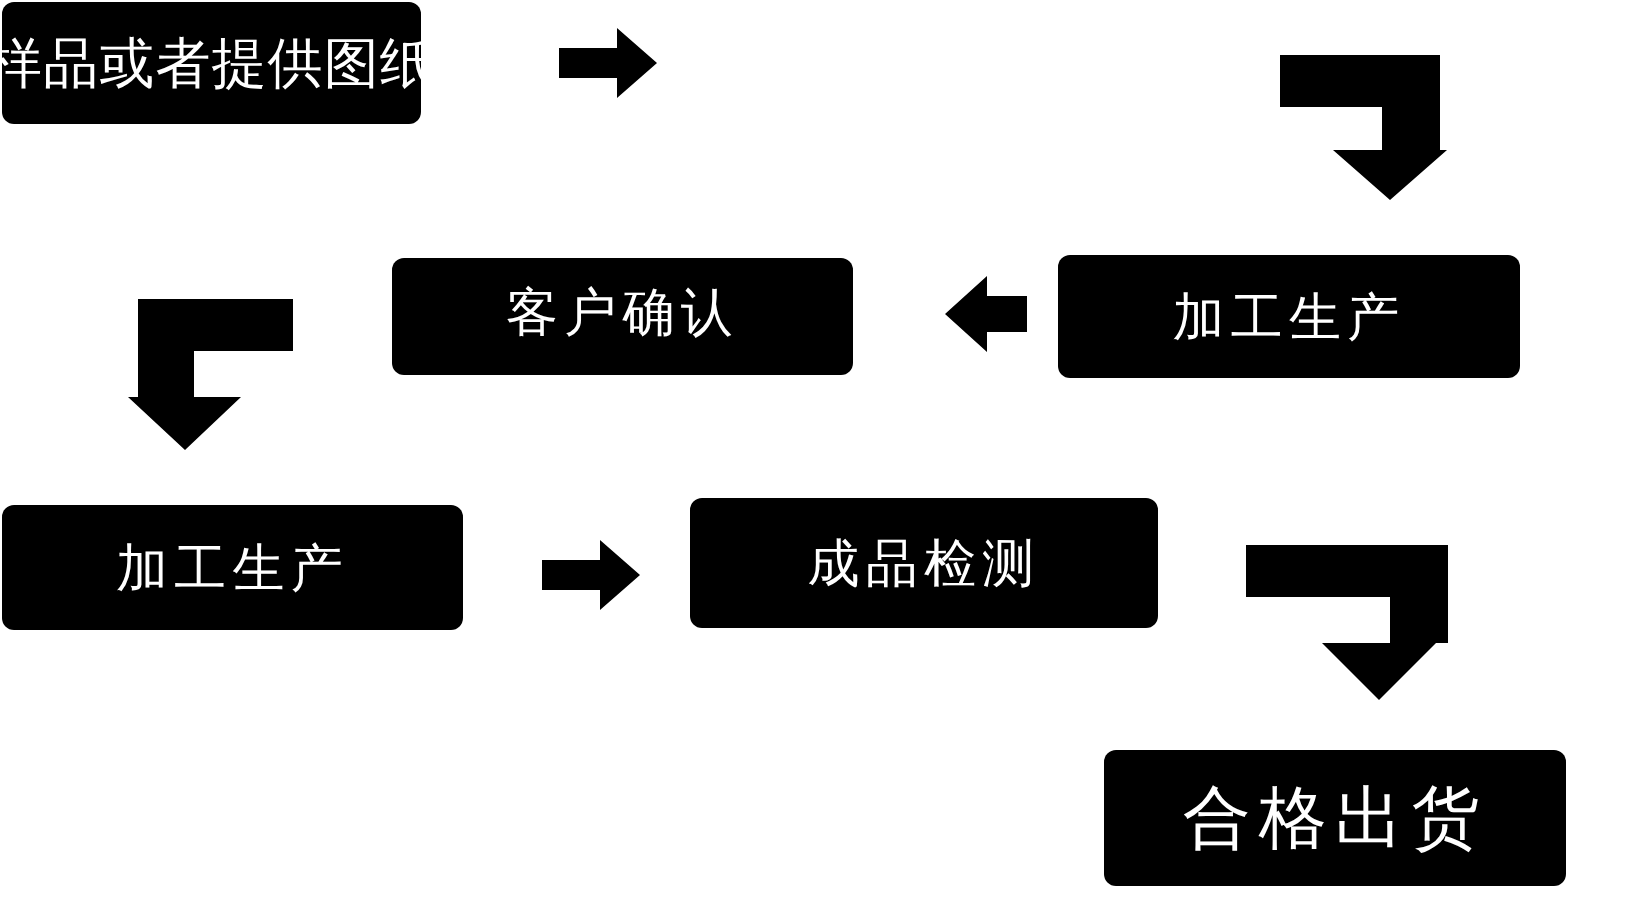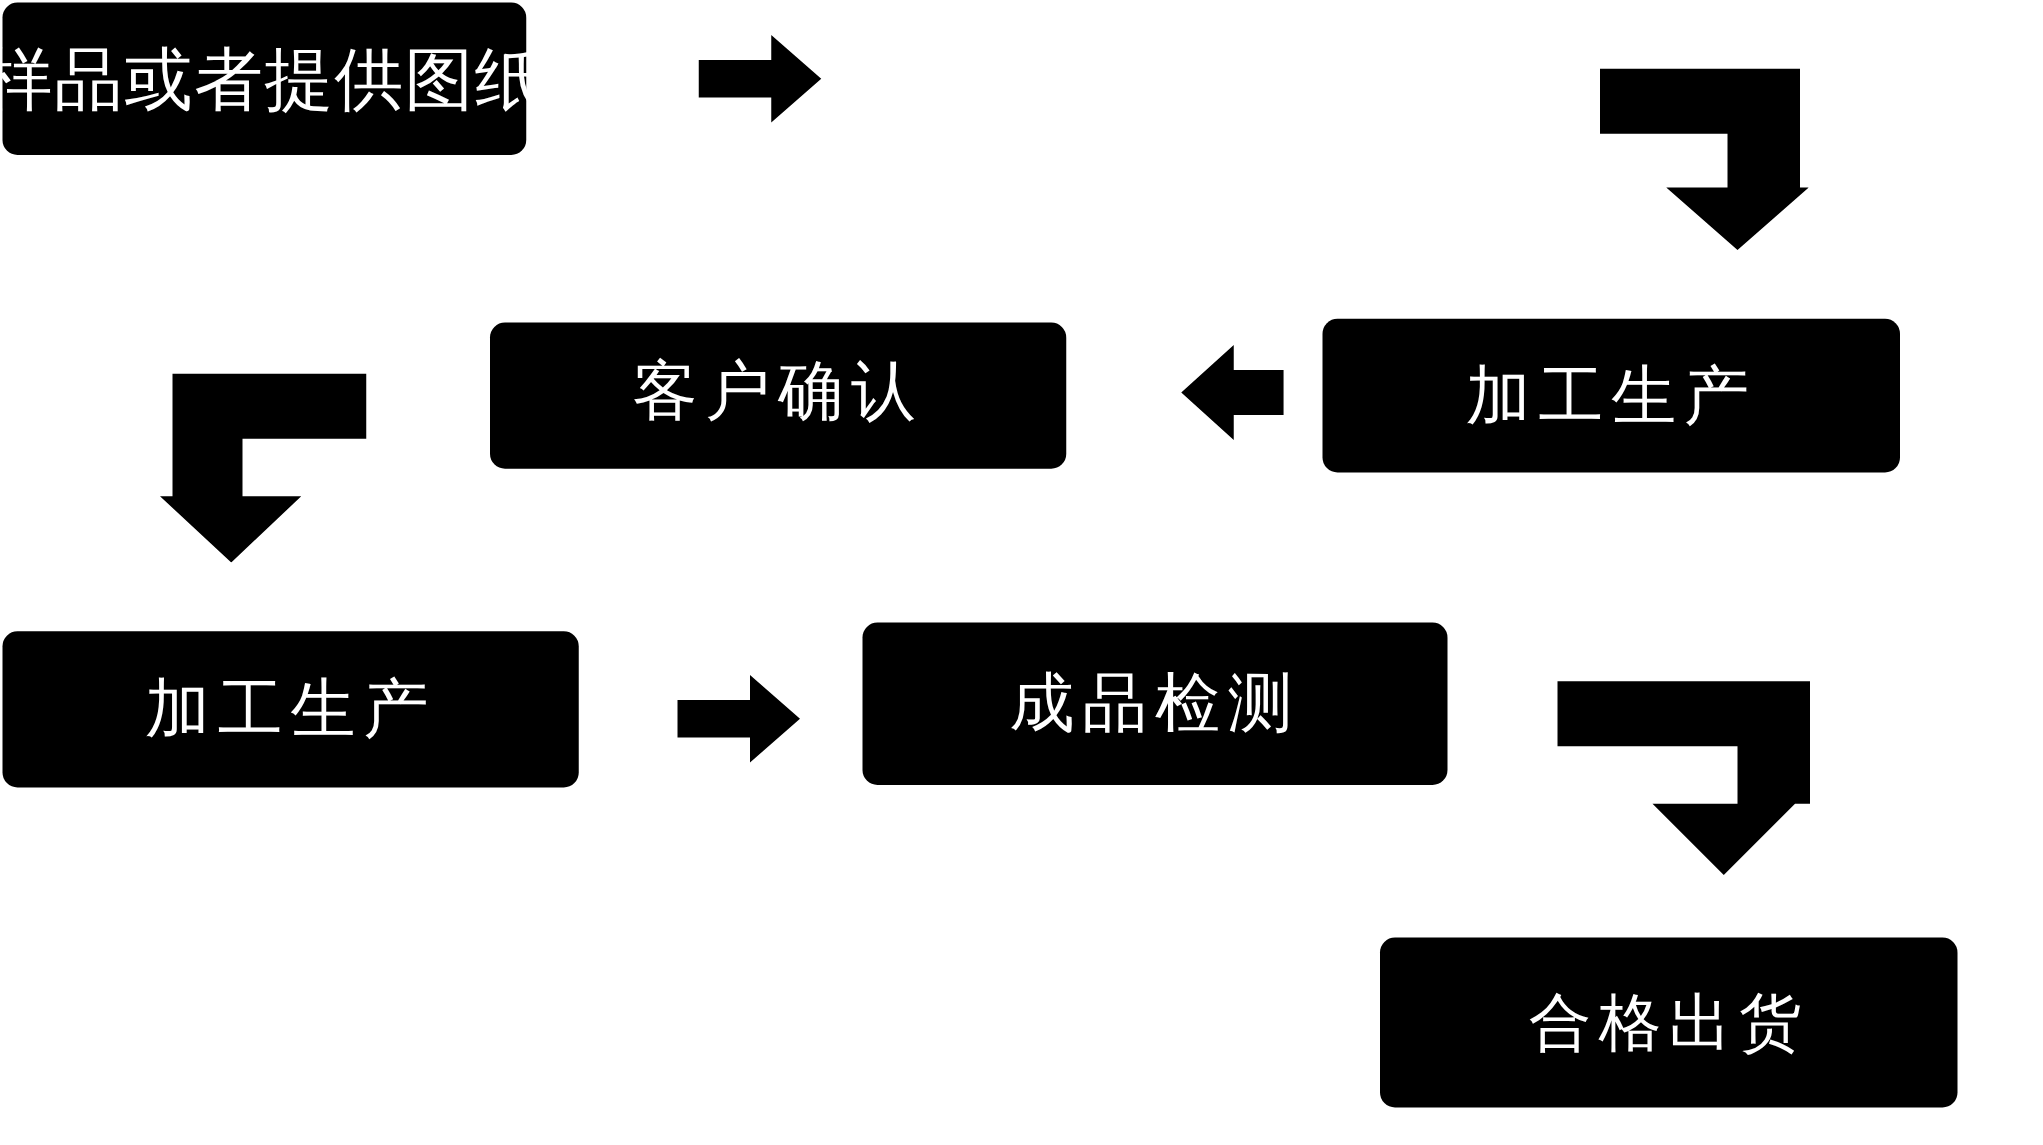--- a/index.html
+++ b/index.html
@@ -39,21 +39,21 @@
   }
 
   
   .n-sample   { left: 2px;    top: 2px;   width: 419px; height: 122px; font-size: 55px; }
   .n-sample .node-label { letter-spacing: 0.02em; }
   .n-payment  { left: 710px;  top: 2px;   width: 464px; height: 126px; font-size: 52px; }
   .n-drawing  { left: 1058px; top: 255px; width: 462px; height: 123px; font-size: 52px; }
   .n-confirm  { left: 392px;  top: 258px; width: 461px; height: 117px; font-size: 52px; font-family: Liberation Mono, monospace; }
   .n-produce  { left: 2px;    top: 505px; width: 461px; height: 125px; font-size: 52px; }
   .n-inspect  { left: 690px;  top: 498px; width: 468px; height: 130px; font-size: 52px; }
-  .n-ship     { left: 1104px; top: 750px; width: 462px; height: 136px; font-size: 50px; }
+  .n-ship     { left: 1104px; top: 750px; width: 462px; height: 136px; font-size: 68px; }
 
   
   .arrow {
     position: absolute;
     display: block;
   }
   .a-right-1 { left: 545px;  top: 22px;  width: 118px; height: 82px; }
   .a-elbow-1 { left: 1272px; top: 40px;  width: 175px; height: 160px; }
   .a-left-1  { left: 935px;  top: 270px; width: 92px;  height: 85px; }
   .a-elbow-2 { left: 128px;  top: 285px; width: 175px; height: 165px; }

